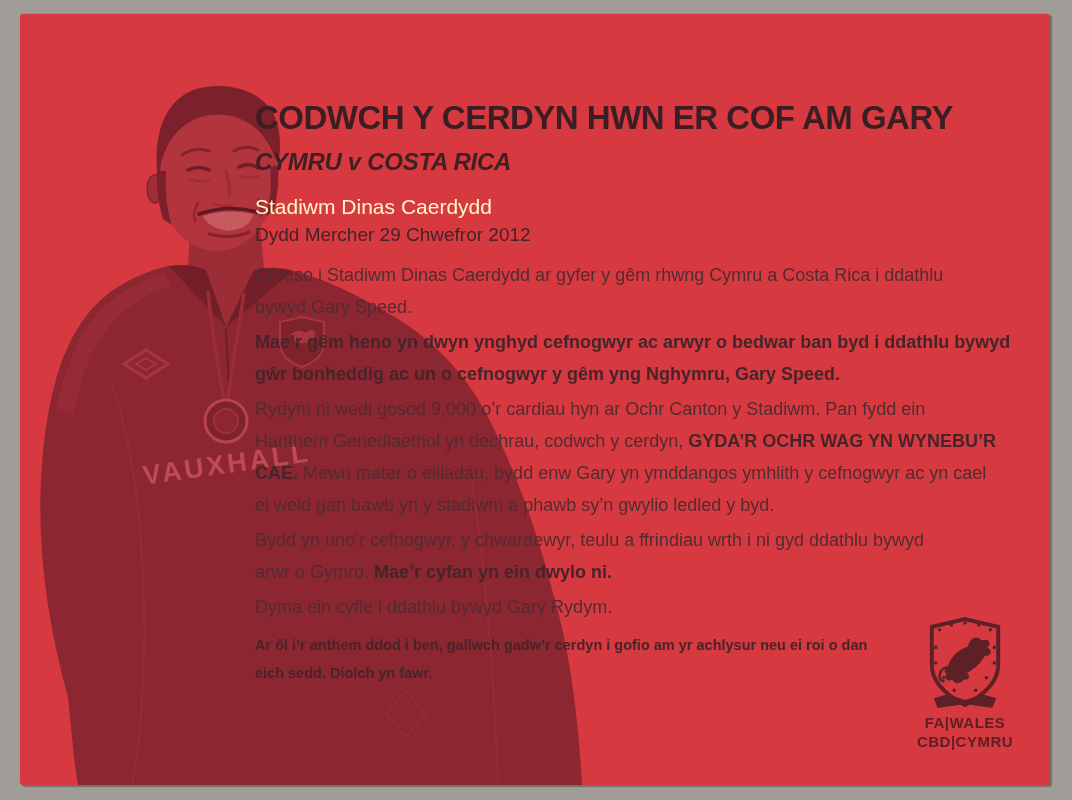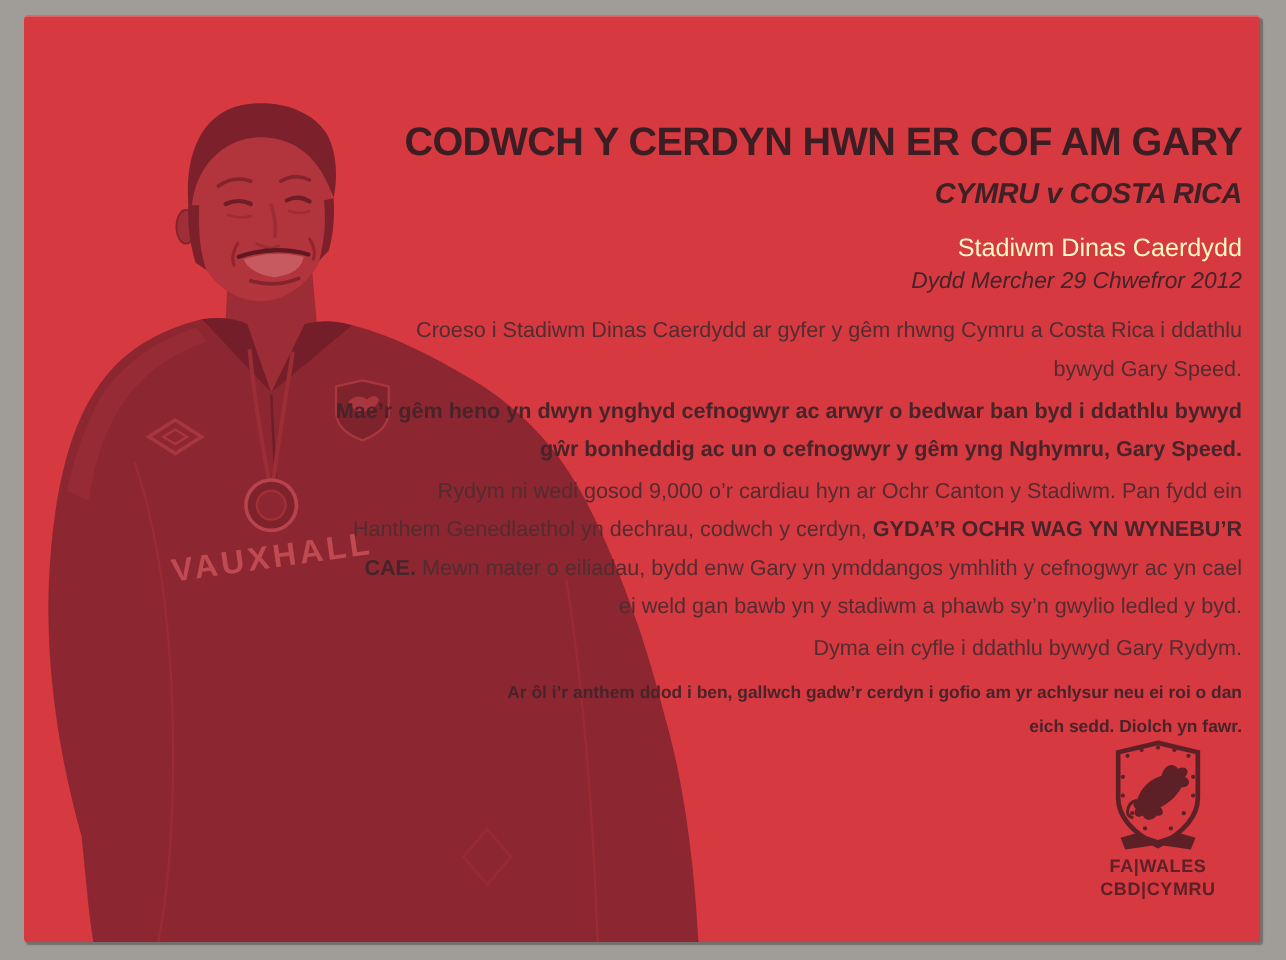--- a/index.html
+++ b/index.html
@@ -32,21 +32,21 @@
     left: 0;
     top: 0;
     width: 600px;
     height: 772px;
   }
   .content {
     position: absolute;
     left: 235px;
     top: 86px;
     width: 780px;
-    text-align: right;
+    text-align: left;
   }
   .title {
     font-size: 33px;
     line-height: 38px;
     font-weight: 800;
     letter-spacing: -0.5px;
     color: #3a1e23;
     margin: 0;
   }
   .fixture {
@@ -60,21 +60,20 @@
   }
   .venue {
     font-size: 21px;
     line-height: 26px;
     color: #fef9c3;
     margin-top: 18px;
   }
   .date {
     font-size: 19px;
     line-height: 24px;
-    font-style: italic;
     color: #44232a;
     margin-top: 3px;
   }
   .body-text { margin-top: 12px; }
   .body-p {
     font-size: 18px;
     line-height: 32px;
     color: #522c31;
     margin: 3px 0;
     white-space: pre-line;
@@ -180,20 +179,22 @@
 
       <div class="body-text">
         <p class="body-p"><span>Croeso i Stadiwm Dinas Caerdydd ar gyfer y gêm rhwng Cymru a Costa Rica i ddathlu
 bywyd Gary Speed.</span></p>
         <p class="body-p bold"><span>Mae’r gêm heno yn dwyn ynghyd cefnogwyr ac arwyr o bedwar ban byd i ddathlu bywyd
 gŵr bonheddig ac un o cefnogwyr y gêm yng Nghymru, Gary Speed.</span></p>
         <p class="body-p"><span>Rydym ni wedi gosod 9,000 o’r cardiau hyn ar Ochr Canton y Stadiwm. Pan fydd ein
 Hanthem Genedlaethol yn dechrau, codwch y cerdyn, </span><span class="bold">GYDA’R OCHR WAG YN WYNEBU’R
 CAE.</span><span> Mewn mater o eiliadau, bydd enw Gary yn ymddangos ymhlith y cefnogwyr ac yn cael
 ei weld gan bawb yn y stadiwm a phawb sy’n gwylio ledled y byd.</span></p>
+        <p class="body-p"><span>Bydd yn uno’r cefnogwyr, y chwaraewyr, teulu a ffrindiau wrth i ni gyd ddathlu bywyd
+arwr o Gymro. </span><span class="bold">Mae’r cyfan yn ein dwylo ni.</span></p>
         <p class="body-p"><span>Dyma ein cyfle i ddathlu bywyd Gary Rydym.</span></p>
         <p class="small-p"><span>Ar ôl i’r anthem ddod i ben, gallwch gadw’r cerdyn i gofio am yr achlysur neu ei roi o dan
 eich sedd. Diolch yn fawr.</span></p>
       </div>
     </div>
 
     <div class="crest-block">
       <svg class="crest-svg" width="82" height="96" viewBox="0 0 84 96" aria-hidden="true">
         <path d="M42 3 L76 11 V50 Q76 73 42 91 Q8 73 8 50 V11 Z" fill="none" stroke="#5d2027" stroke-width="4"></path>
         <g fill="#5d2027">

